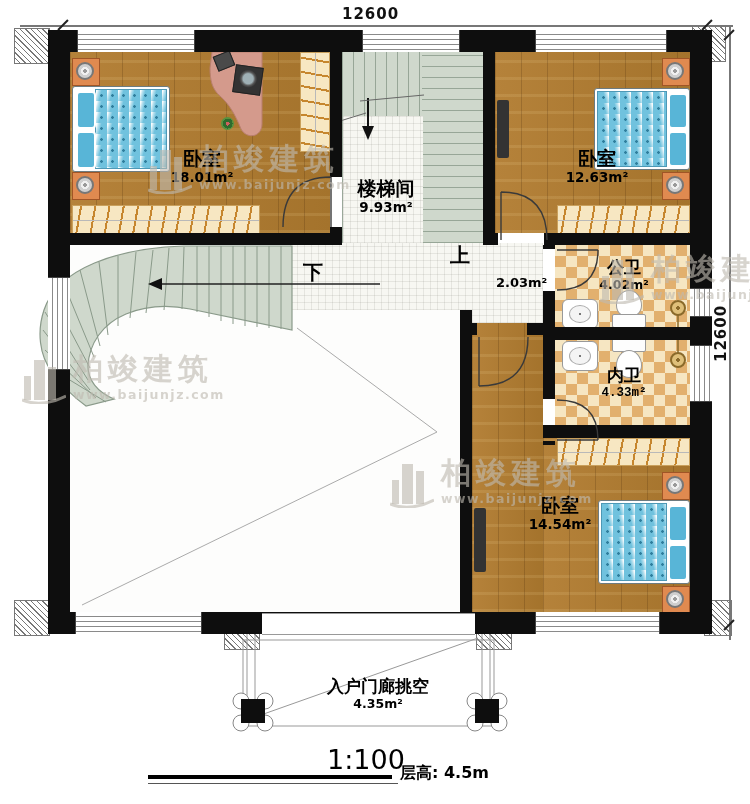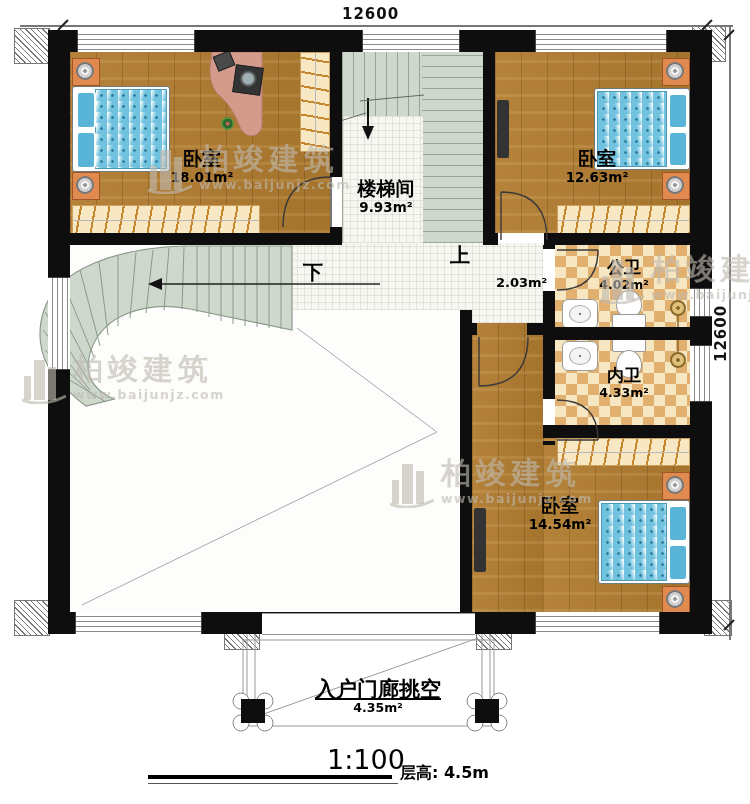--- a/index.html
+++ b/index.html
@@ -263,28 +263,28 @@
   <div class="rlabel" style="left:597px;top:148px;">
     <div class="rname">卧室</div>
     <div class="rarea">12.63m²</div>
   </div>
   <div class="rlabel" style="left:624px;top:258px;">
     <div class="rname" style="font-size:17px;">公卫</div>
     <div class="rarea" style="font-size:12.5px;">4.02m²</div>
   </div>
   <div class="rlabel" style="left:624px;top:366px;">
     <div class="rname" style="font-size:17px;">内卫</div>
-    <div class="rarea" style="font-size:12.5px;">4.33m²</div>
+    <div class="rarea" style="font-size:12.5px;font-family:Liberation Mono, monospace;">4.33m²</div>
   </div>
   <div class="rlabel" style="left:560px;top:495px;">
     <div class="rname">卧室</div>
     <div class="rarea">14.54m²</div>
   </div>
   <div class="rlabel" style="left:378px;top:677px;">
-    <div class="rname" style="font-size:21px;text-decoration:underline;">入户门廊挑空</div>
+    <div class="rname" style="font-size:17px;">入户门廊挑空</div>
     <div class="rarea" style="font-size:12.5px;">4.35m²</div>
   </div>
   <div class="small-label" style="left:496px;top:275px;">2.03m²</div>
   <div class="dir-label" style="left:450px;top:242px;">上</div>
   <div class="dir-label" style="left:303px;top:259px;">下</div>
 
   <div class="a dimline" style="left:20px;top:25px;width:713px;height:1.5px;"></div>
   <div class="tick" style="left:56px;top:24px;"></div>
   <div class="tick" style="left:700px;top:24px;"></div>
   <div class="dimtext" style="left:342px;top:5px;">12600</div>

